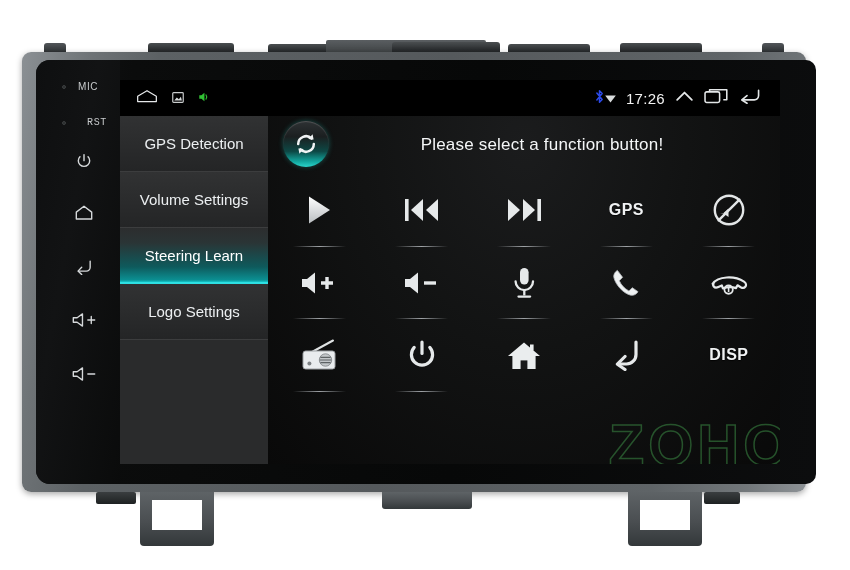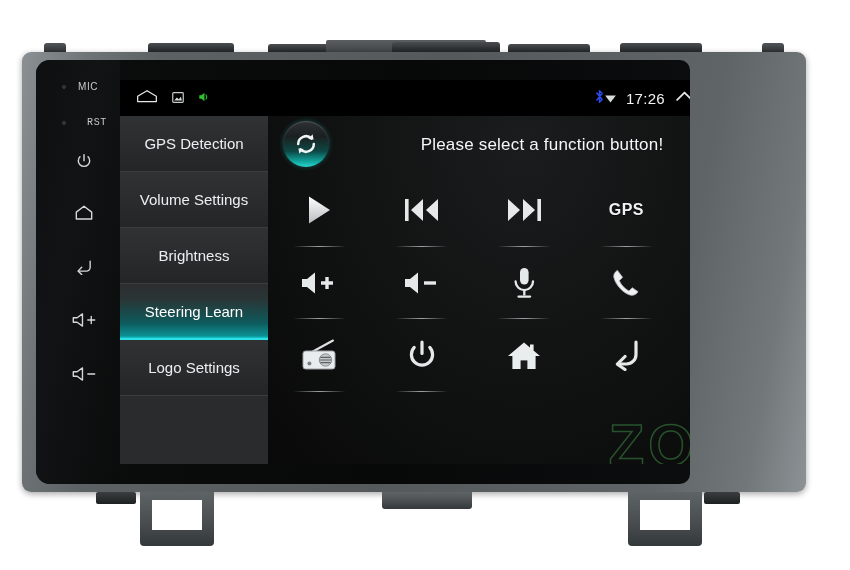--- a/index.html
+++ b/index.html
@@ -45,21 +45,21 @@
     background: linear-gradient(100deg, #8b9094 0%, #6e7376 8%, #5c6164 16%, #55595c 50%, #5f6467 82%, #72777a 93%, #8d9296 100%);
     border-radius: 9px;
     box-shadow: 0 2px 6px rgba(0,0,0,0.35);
   }
 
   
   #bezel {
     position: absolute;
     left: 14px;
     top: 8px;
-    width: 654px;
+    width: 780px;
     height: 424px;
     background: linear-gradient(95deg, #121314 0%, #0b0c0c 12%, #070808 55%, #0c0d0e 100%);
     border-radius: 14px 10px 10px 14px;
     overflow: hidden;
   }
 
   
   #hardkeys {
     position: absolute;
     left: 0;
@@ -396,23 +396,20 @@
 
         <div id="screen-body">
 
           <div id="sidebar">
             <div class="side-item">
               <span>GPS Detection</span>
             </div>
             <div class="side-item">
               <span>Volume Settings</span>
             </div>
-            <div class="side-item">
-              <span>Brightness</span>
-            </div>
             <div class="side-item active">
               <span>Steering Learn</span>
             </div>
             <div class="side-item">
               <span>Logo Settings</span>
             </div>
           </div>
 
           <div id="panel">
 

